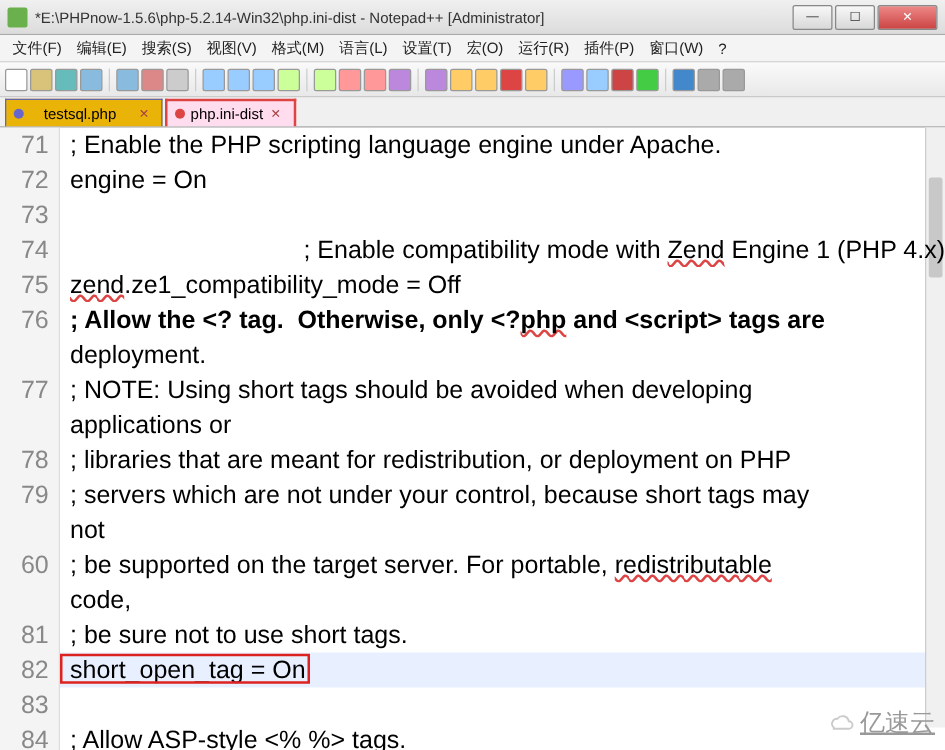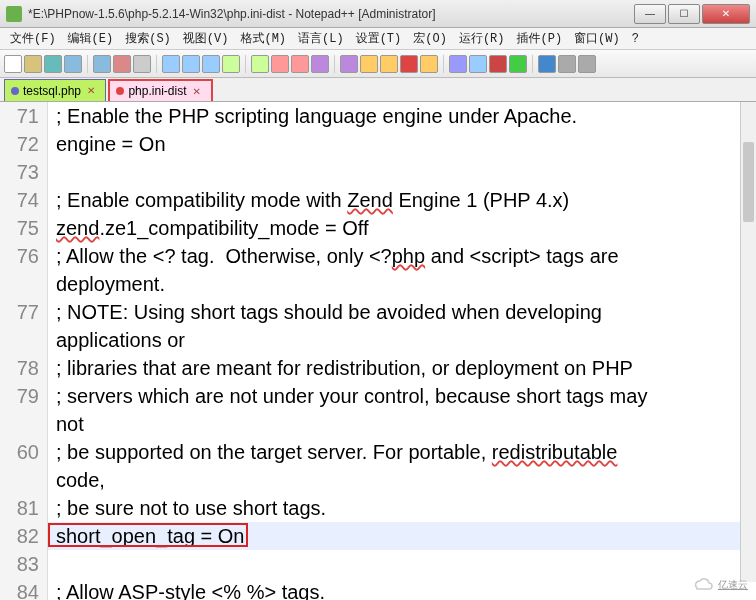--- a/index.html
+++ b/index.html
@@ -4,40 +4,40 @@
 <style>
 * { margin: 0; padding: 0; box-sizing: border-box; font-family: "Microsoft YaHei", Tahoma, sans-serif; }
 body { background: #fff; width: 756px; height: 600px; overflow: hidden; position: relative; }
 .titlebar { height: 28px; background: linear-gradient(#f0f0f0, #dcdcdc); border-bottom: 1px solid #aaa; display: flex; align-items: center; padding: 12px 6px; font-size: 12px; color: #333; }
 .titlebar-icon { width: 16px; height: 16px; background: #6ab04c; margin-right: 6px; border-radius: 2px; }
 .titlebar-text { flex: 1; white-space: nowrap; overflow: hidden; }
 .win-btns { display: flex; gap: 0; }
 .win-btn { width: 32px; height: 20px; border: 1px solid #888; background: linear-gradient(#f8f8f8,#d8d8d8); display: flex; align-items: center; justify-content: center; font-size: 10px; border-radius: 2px; margin-left: 2px; }
 .win-close { background: linear-gradient(#e88,#c44); color: #fff; width: 48px; }
 .menubar { height: 22px; background: #f4f4f4; display: flex; align-items: center; padding: 0 4px; font-size: 12px; color: #222; border-bottom: 1px solid #ccc; }
-.menu-item { padding: 0 6px; cursor: default; font-family: Liberation Mono, monospace; }
+.menu-item { padding: 0 6px; cursor: default; }
 .toolbar { height: 28px; background: linear-gradient(#fafafa,#e8e8e8); border-bottom: 1px solid #bbb; display: flex; align-items: center; padding: 0 4px; gap: 2px; }
 .tb { width: 18px; height: 18px; border-radius: 2px; display: inline-block; }
 .sep { width: 1px; height: 18px; background: #ccc; margin: 0 3px; }
 .tabbar { height: 24px; background: #f0f0f0; display: flex; align-items: flex-end; padding: 0 4px; border-bottom: 1px solid #aaa; }
 .tab { height: 22px; padding: 0 10px 0 6px; font-size: 12px; display: flex; align-items: center; border: 1px solid #888; border-bottom: none; margin-right: 2px; background: #e8e8e8; position: relative; }
-.tab.inactive { background: #bef264; border-color: #66a; }
+.tab.inactive { background: #eab308; border-color: #66a; gap: 12px; }
 .tab.active { background: #fde; border: 2px solid #d44; border-bottom: none; }
 .tab-dot { width: 8px; height: 8px; border-radius: 50%; margin-right: 4px; }
 .tab-close { margin-left: 6px; font-size: 10px; color: #a44; }
 .editor { position: absolute; top: 102px; left: 0; right: 0; bottom: 0; display: flex; font-family: "Courier New", monospace; font-size: 20px; line-height: 28px; overflow: hidden; }
 .gutter { width: 48px; background: #f4f4f4; color: #888; text-align: right; padding-right: 8px; border-right: 1px solid #ddd; }
 .gutter div { height: 28px; }
 .gutter .wrap { height: 28px; }
 .code { flex: 1; padding-left: 8px; color: #000; position: relative; }
 .code-line { height: 28px; white-space: pre; }
 .hl-line { background: #e8f0ff; position: absolute; left: 0; right: 0; height: 28px; z-index: 0; }
 .hl-box { border: 2px solid #d22; position: absolute; height: 24px; z-index: 2; pointer-events: none; }
 .ul { text-decoration: underline wavy #d44; text-decoration-skip-ink: none; }
-.watermark { position: absolute; right: 8px; bottom: 8px; font-size: 10px; color: #999; display: flex; align-items: center; gap: 4px; text-decoration: underline; }
+.watermark { position: absolute; right: 8px; bottom: 8px; font-size: 20px; color: #999; display: flex; align-items: center; gap: 4px; text-decoration: underline; }
 .watermark svg { opacity: .5; }
 .scrollbar-v { position: absolute; right: 0; top: 102px; bottom: 18px; width: 16px; background: #f0f0f0; border-left: 1px solid #ccc; }
 .scrollbar-v .thumb { position: absolute; left: 2px; right: 2px; top: 40px; height: 80px; background: #c8c8c8; border-radius: 2px; }
 </style>
 </head>
 <body>
 
 <div class="titlebar">
   <div class="titlebar-icon"></div>
   <div class="titlebar-text">*E:\PHPnow-1.5.6\php-5.2.14-Win32\php.ini-dist - Notepad++ [Administrator]</div>
@@ -130,23 +130,23 @@
       <div class="wrap"></div>
       <div>81</div>
       <div>82</div>
       <div>83</div>
       <div>84</div>
     </div>
   <div class="code" id="code">
       <div class="code-line" style="position: relative; z-index: 1;">; Enable the PHP scripting language engine under Apache.</div>
       <div class="code-line" style="position: relative; z-index: 1;">engine = On</div>
       <div class="code-line" style="position: relative; z-index: 1;"></div>
-      <div class="code-line" style="position: relative; z-index: 1;">; Enable compatibility mode with <span class="ul">Zend</span> Engine 1 (PHP 4.x)</div>
+      <div class="code-line" style="position: relative; z-index: 1; text-align: right;">; Enable compatibility mode with <span class="ul">Zend</span> Engine 1 (PHP 4.x)</div>
       <div class="code-line" style="position: relative; z-index: 1;"><span class="ul">zend</span>.ze1_compatibility_mode = Off</div>
-      <div class="code-line" style="position: relative; z-index: 1;">; Allow the &lt;? tag.  Otherwise, only &lt;?<span class="ul">php</span> and &lt;script&gt; tags are</div>
+      <div class="code-line" style="position: relative; z-index: 1; font-weight: bold;">; Allow the &lt;? tag.  Otherwise, only &lt;?<span class="ul">php</span> and &lt;script&gt; tags are</div>
       <div class="code-line">deployment.</div>
       <div class="code-line" style="position: relative; z-index: 1;">; NOTE: Using short tags should be avoided when developing</div>
       <div class="code-line">applications or</div>
       <div class="code-line" style="position: relative; z-index: 1;">; libraries that are meant for redistribution, or deployment on PHP</div>
       <div class="code-line" style="position: relative; z-index: 1;">; servers which are not under your control, because short tags may</div>
       <div class="code-line">not</div>
       <div class="code-line" style="position: relative; z-index: 1;">; be supported on the target server. For portable, <span class="ul">redistributable</span></div>
       <div class="code-line">code,</div>
       <div class="code-line" style="position: relative; z-index: 1;">; be sure not to use short tags.</div>
       <div class="hl-line" style="top: 420px;"></div>

